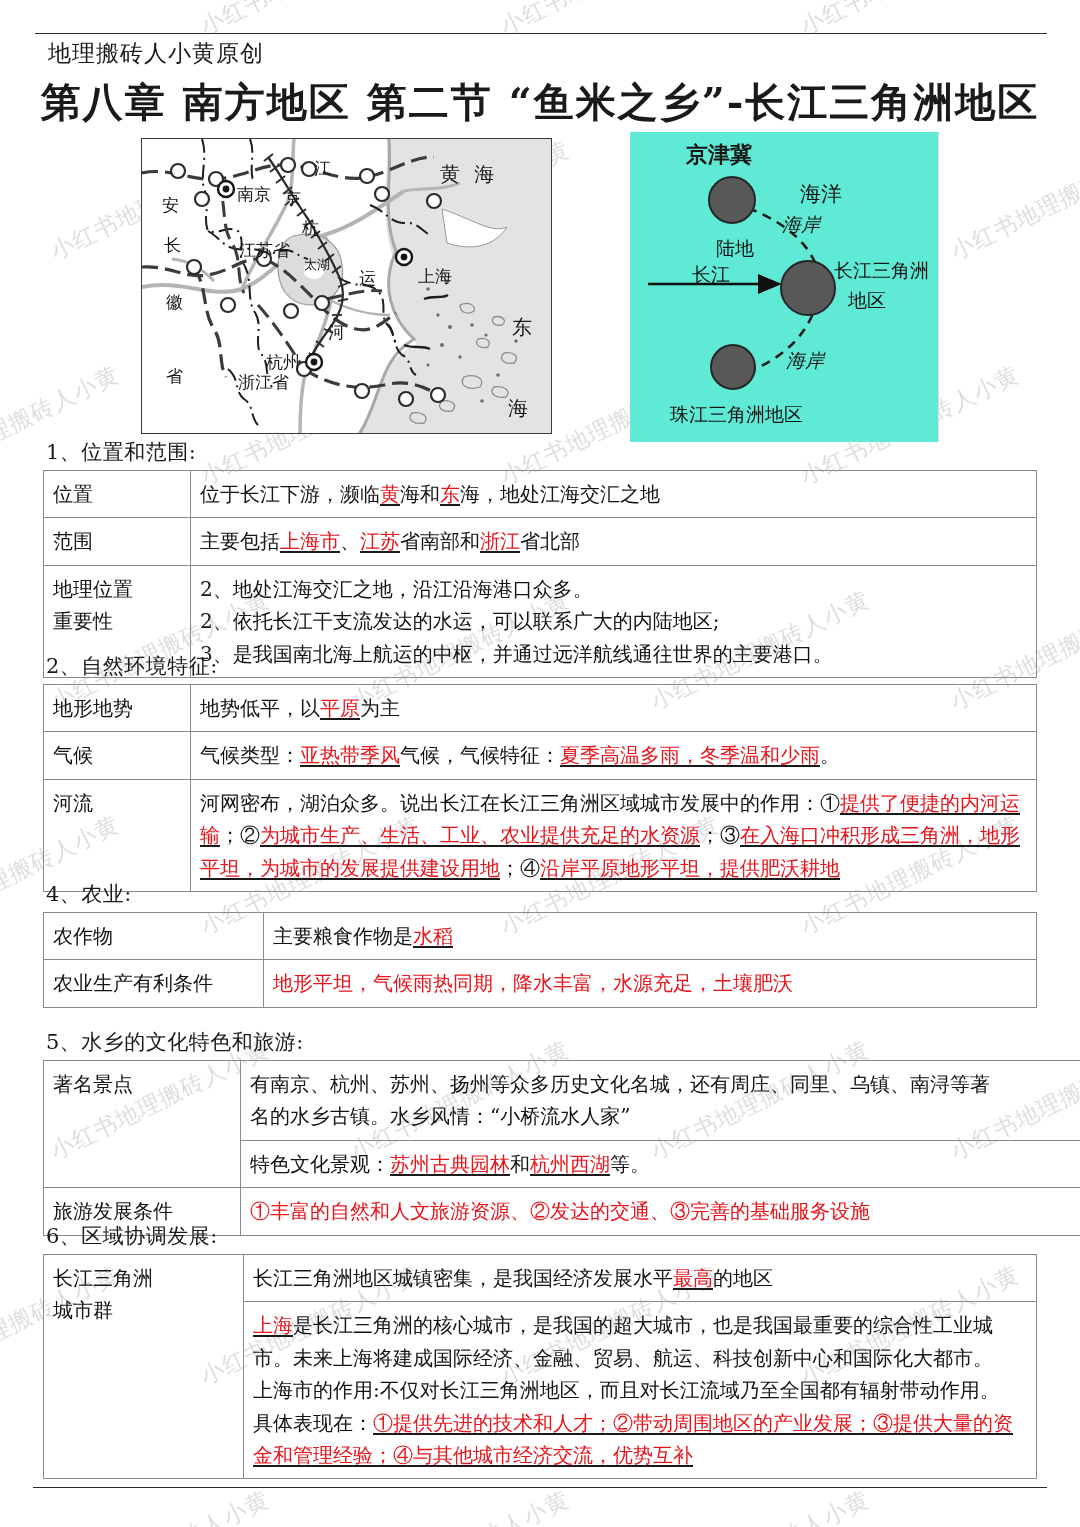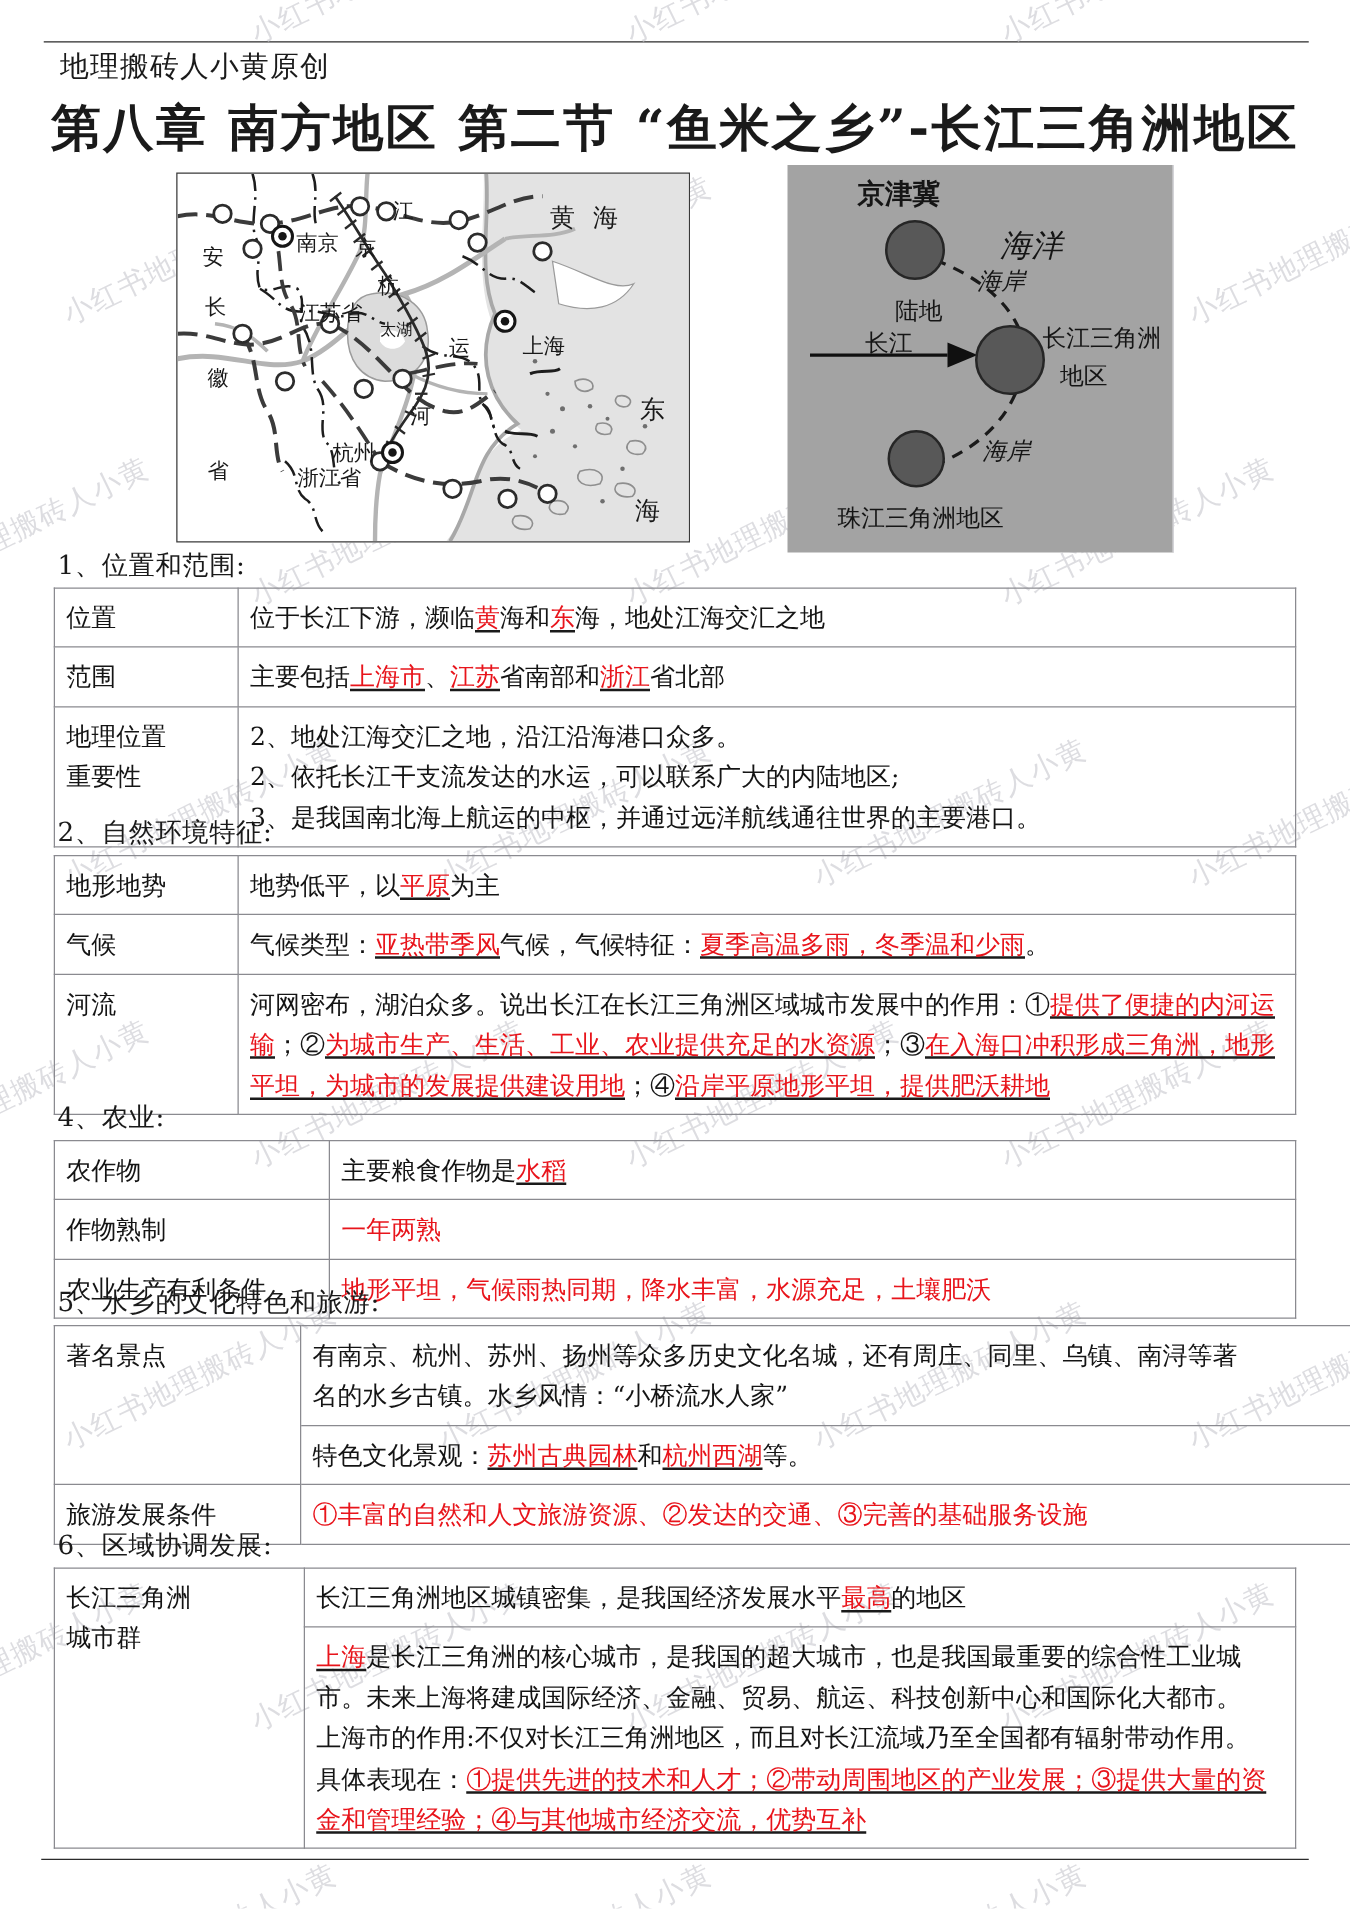--- a/index.html
+++ b/index.html
@@ -67,21 +67,21 @@
   .maplabel{
     position:absolute;
     font-family:"DejaVu Serif","Liberation Serif",serif;
     font-size:17px;color:#181818;white-space:nowrap;
   }
   .maplabel.big{font-size:20px;letter-spacing:4px;}
 
   .diagbox{
     position:absolute;left:630px;top:0px;width:308px;height:310px;
     border-right:1px solid #dddde2;
-    background:#a3a3a3;
+    background:#5eead4;
   }
   .dgl{
     position:absolute;
     font-family:"DejaVu Serif","Liberation Serif",serif;
     color:#151515;white-space:nowrap;
   }
   .circ{
     position:absolute;border-radius:50%;
     background:#585858;border:2px solid #262626;
   }
@@ -284,21 +284,21 @@
         <path d="M190 152 C186 196 158 224 118 240" fill="none" stroke="#1a1a1a" stroke-width="2.6" stroke-dasharray="9 7"></path>
         <line x1="18" y1="152" x2="128" y2="152" stroke="#101010" stroke-width="2.6"></line>
         <polygon points="128,142 152,152 128,162" fill="#101010"></polygon>
       </svg>
 
       <div class="circ" style="left:78px;top:44px;width:44px;height:44px;"></div>
       <div class="circ" style="left:150px;top:128px;width:52px;height:52px;"></div>
       <div class="circ" style="left:80px;top:212px;width:42px;height:42px;"></div>
 
       <span class="dgl" style="left:56px;top:8px;font-size:22px;font-weight:bold;">京津冀</span>
-      <span class="dgl" style="left:170px;top:48px;font-size:25px;font-style:italic;">海洋</span>
+      <span class="dgl" style="left:170px;top:48px;font-size:21px;">海洋</span>
       <span class="dgl" style="left:152px;top:80px;font-size:19px;font-style:italic;">海岸</span>
       <span class="dgl" style="left:86px;top:104px;font-size:19px;">陆地</span>
       <span class="dgl" style="left:62px;top:130px;font-size:19px;">长江</span>
       <span class="dgl" style="left:204px;top:126px;font-size:19px;">长江三角洲</span>
       <span class="dgl" style="left:218px;top:156px;font-size:19px;">地区</span>
       <span class="dgl" style="left:156px;top:216px;font-size:19px;font-style:italic;">海岸</span>
       <span class="dgl" style="left:40px;top:270px;font-size:19px;">珠江三角洲地区</span>
     </div>
   </div>
 
@@ -355,26 +355,20 @@
   </tbody>
     </table>
 
   <div class="sec" style="top:880px;">4、农业:</div>
   <table class="nt" style="left:43px;top:912px;width:994px;">
     <tbody>
         <tr>
       <td class="k" style="width:201px;">农作物</td>
       <td>
         <span>主要粮食作物是</span><span class="ru">水稻</span>
-      </td>
-    </tr>
-    <tr>
-      <td class="k">作物熟制</td>
-      <td>
-        <span class="r">一年两熟</span>
       </td>
     </tr>
     <tr>
       <td class="k">农业生产有利条件</td>
       <td>
         <span class="r">地形平坦，气候雨热同期，降水丰富，水源充足，土壤肥沃</span>
       </td>
     </tr>
   </tbody>
     </table>

